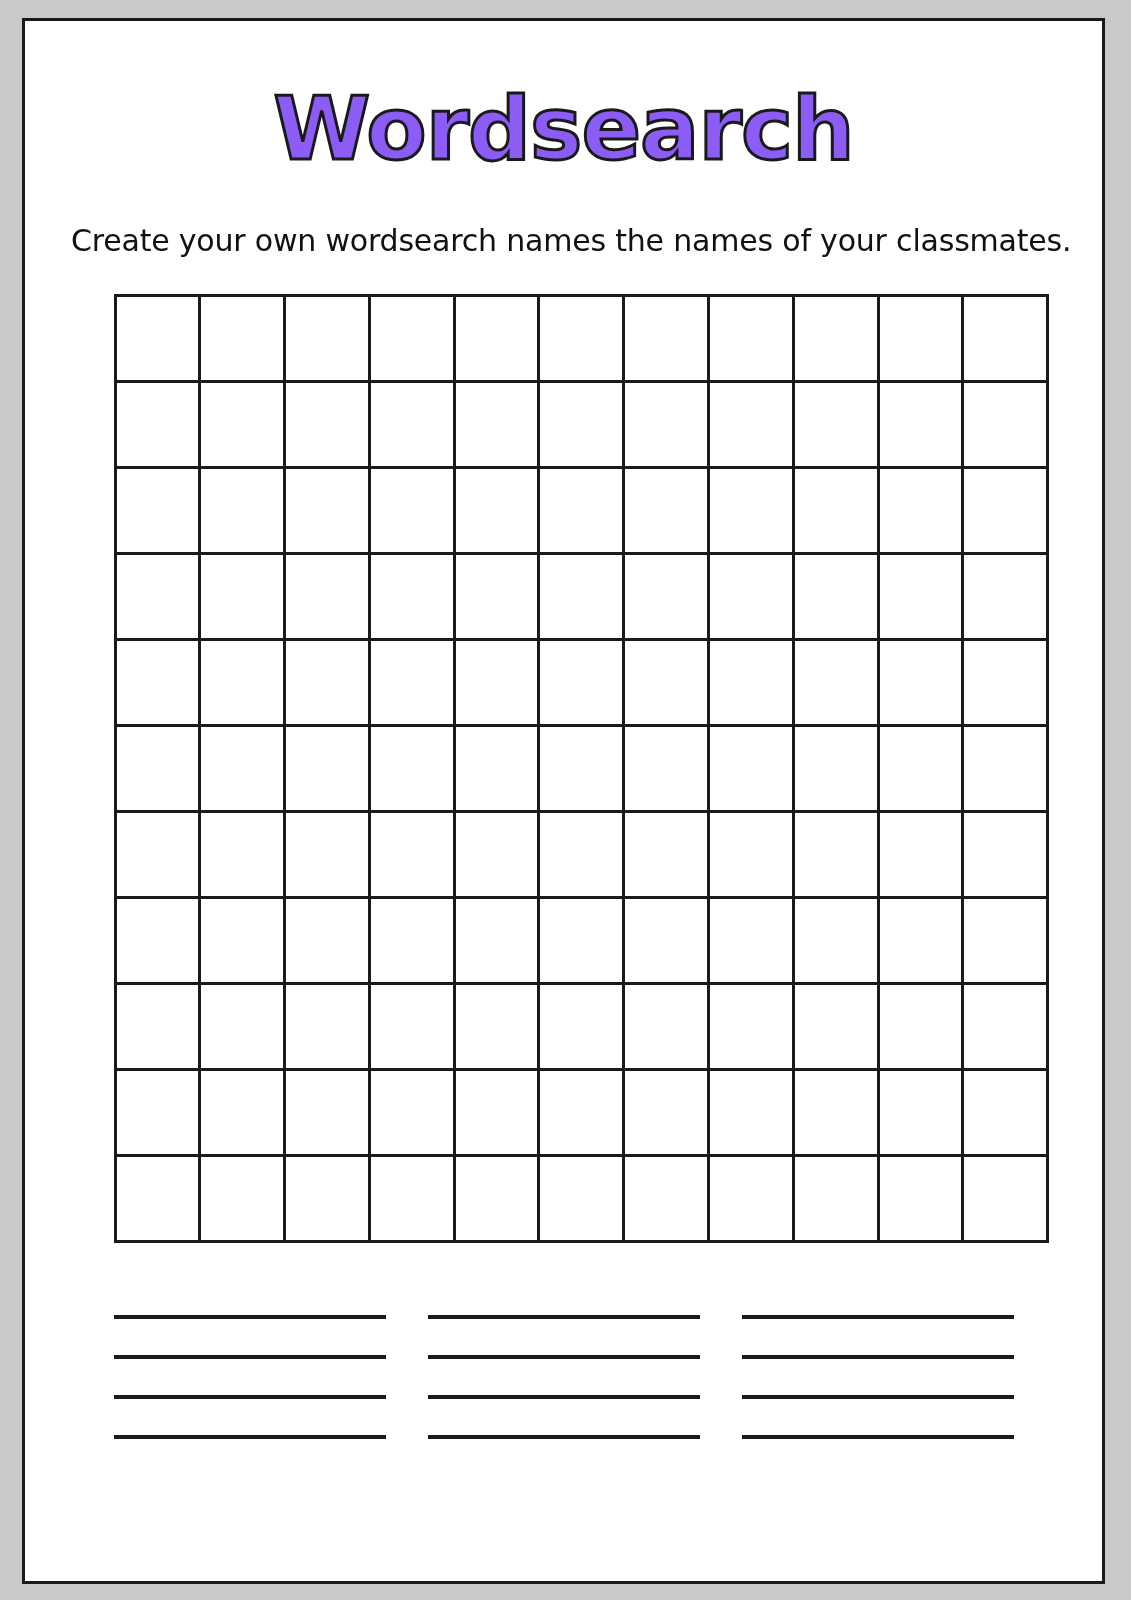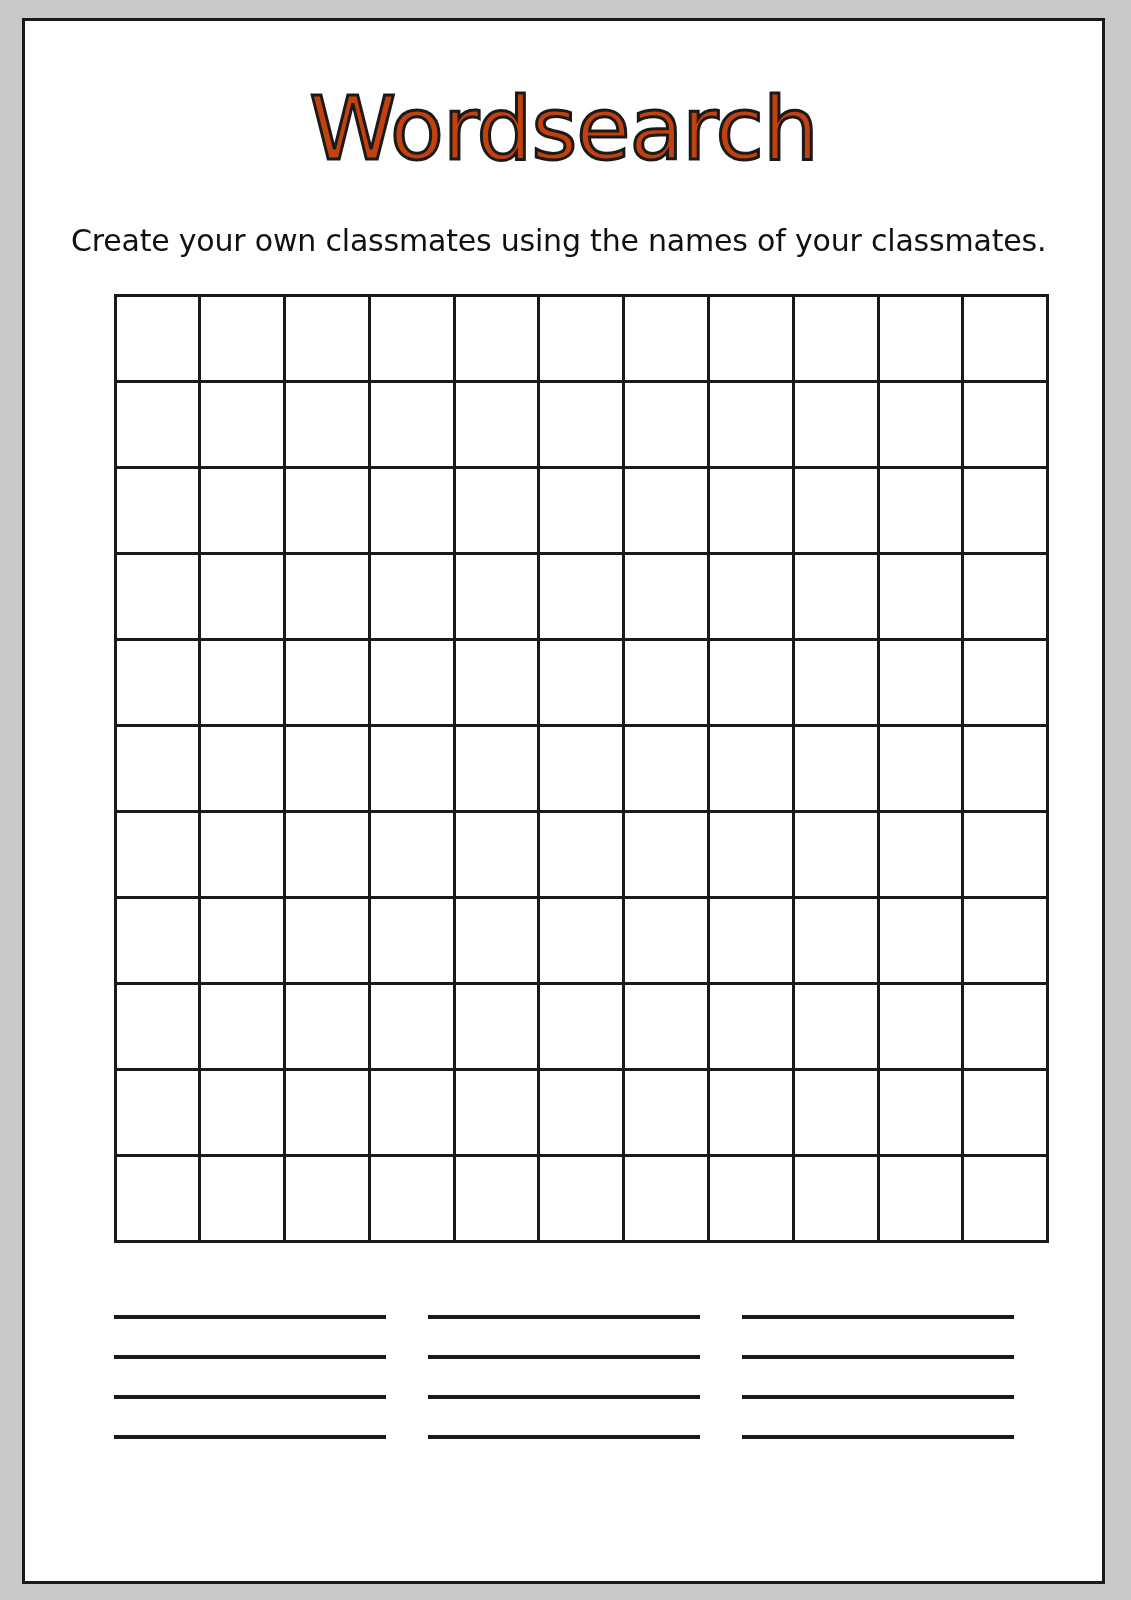--- a/index.html
+++ b/index.html
@@ -24,23 +24,23 @@
     border: 3px solid #1a1a1a;
     box-sizing: border-box;
   }
 
   .worksheet-title {
     margin: 0;
     padding-top: 62px;
     text-align: center;
     font-family: "DejaVu Sans", sans-serif;
     font-size: 88px;
-    font-weight: normal;
+    font-weight: bold;
     letter-spacing: -1px;
-    color: #c2410c;
+    color: #8b5cf6;
     -webkit-text-stroke: 3px #1a1a1a;
     text-shadow: 0 0 0 #1a1a1a;
     line-height: 1.05;
   }
 
   .instructions {
     margin: 0;
     padding: 48px 46px 0 46px;
     font-family: "DejaVu Sans", sans-serif;
     font-size: 30px;
@@ -88,21 +88,21 @@
     border-bottom: 4px solid #1a1a1a;
   }
 </style>
 </head>
 <body>
 
 <div class="page-frame">
 
   <h1 class="worksheet-title">Wordsearch</h1>
 
-  <p class="instructions">Create your own classmates using the names of your classmates.</p>
+  <p class="instructions">Create your own wordsearch names the names of your classmates.</p>
 
   <div class="grid-wrap">
     <table class="word-grid">
       <tbody id="grid-body">
           <tr>
             <td></td>
             <td></td>
             <td></td>
             <td></td>
             <td></td>

